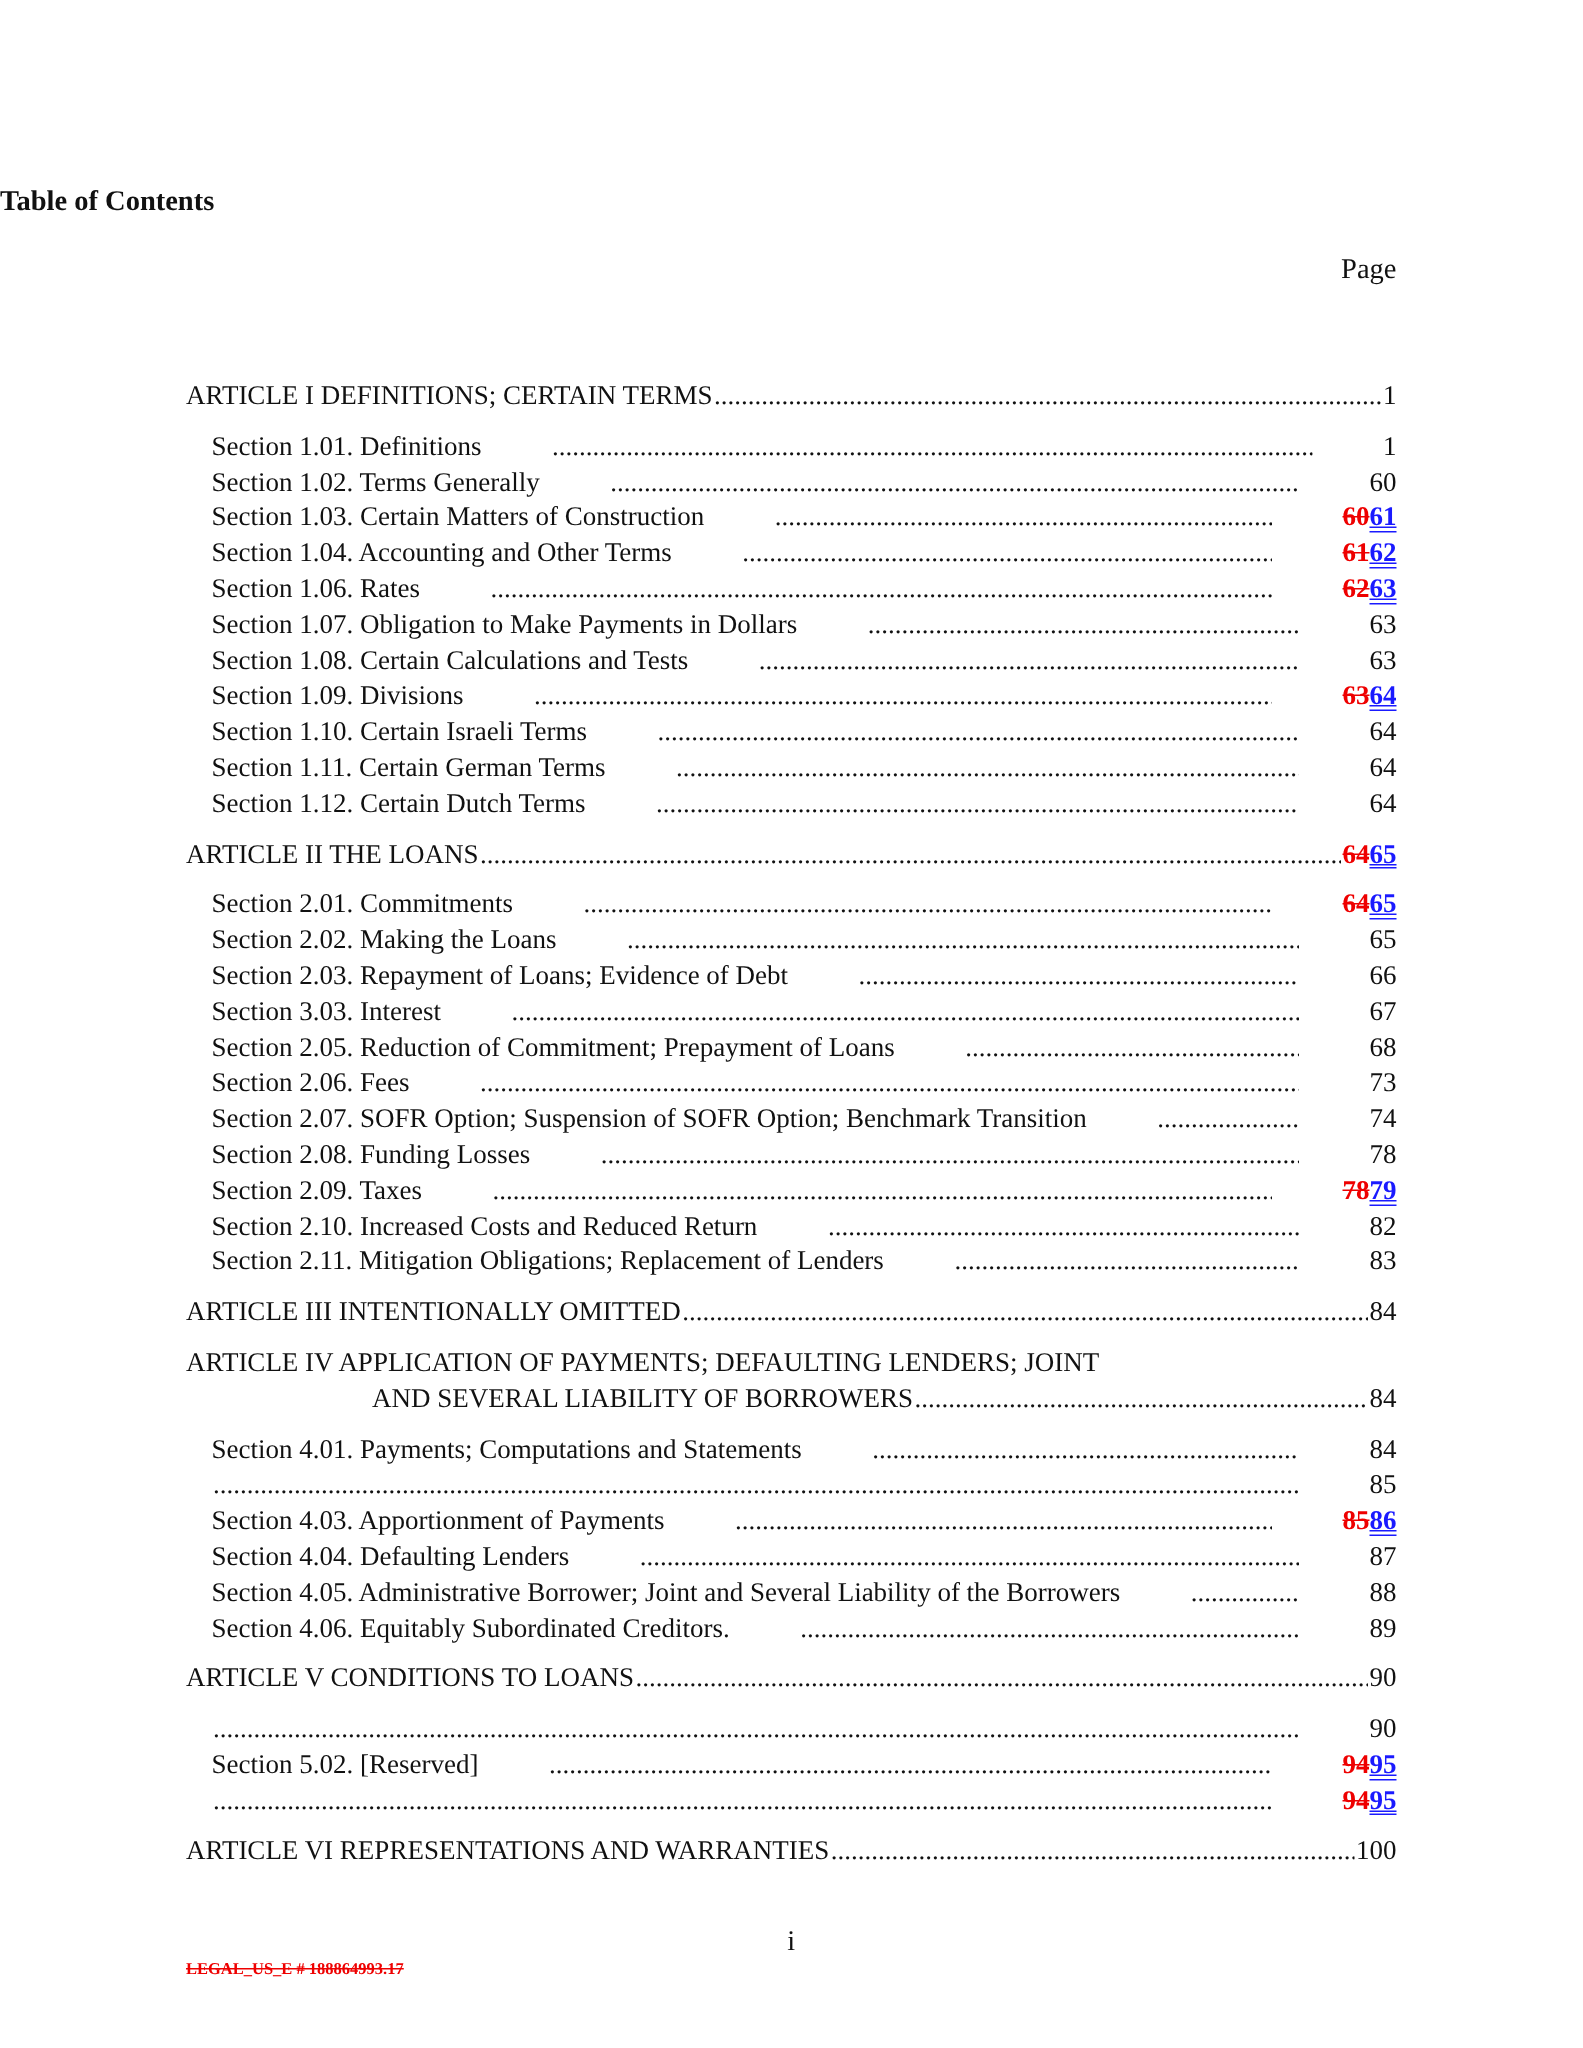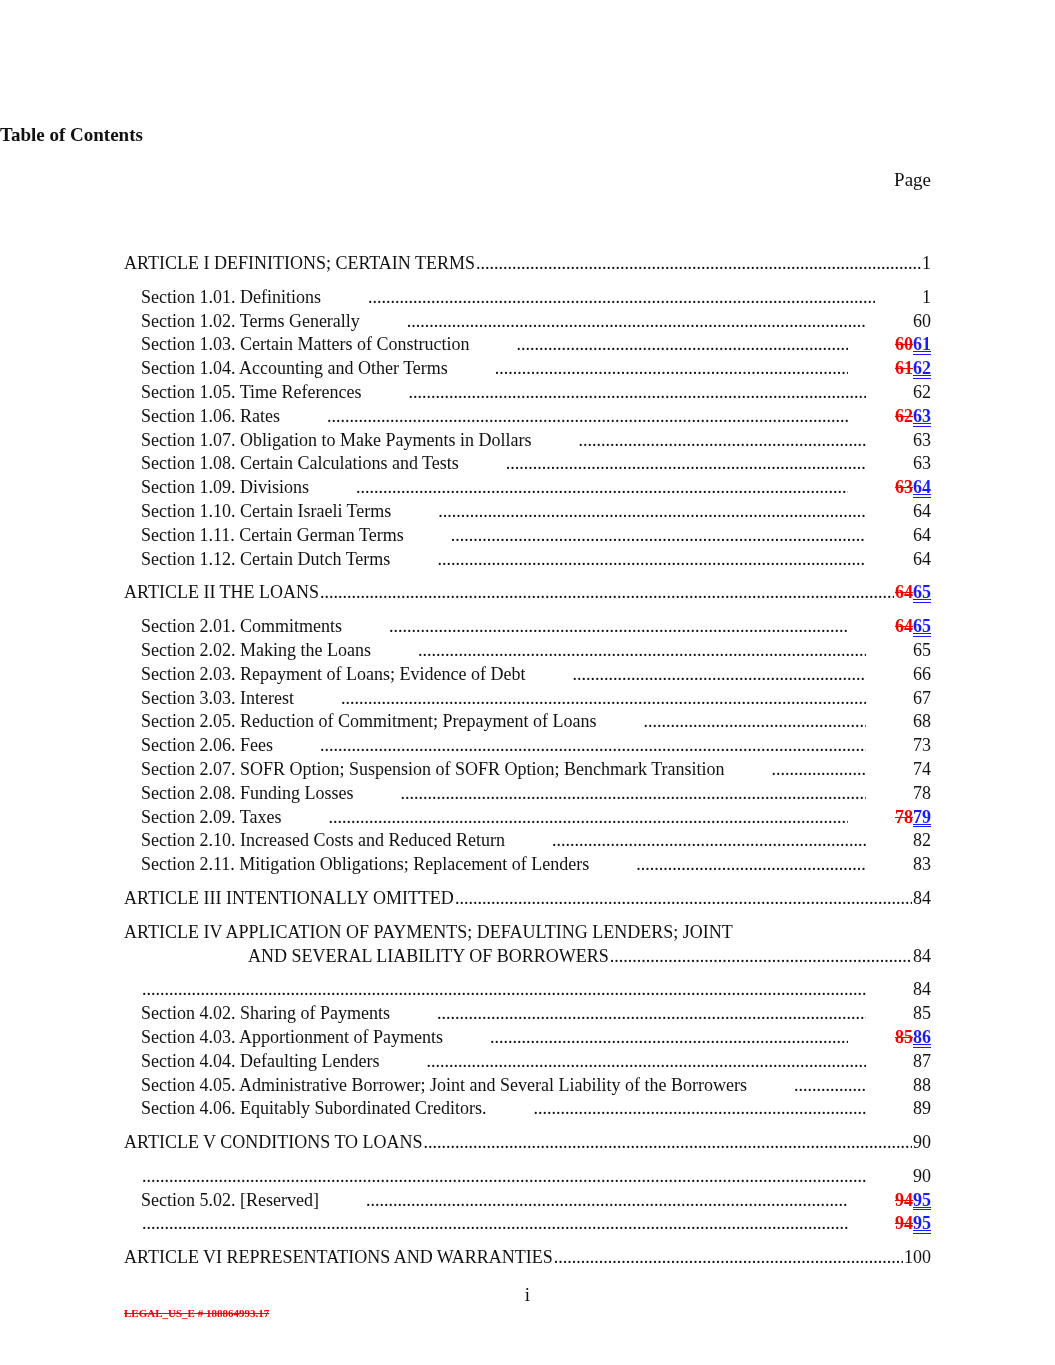--- a/index.html
+++ b/index.html
@@ -66,25 +66,20 @@
       <span class="label">Section 1.03. Certain Matters of Construction</span>
       <span class="leader"></span>
       <span class="pg"><span class="del">60</span><span class="ins">61</span></span>
     </div>
     <div class="row sec">
       <span class="label">Section 1.04. Accounting and Other Terms</span>
       <span class="leader"></span>
       <span class="pg"><span class="del">61</span><span class="ins">62</span></span>
     </div>
     <div class="row sec">
-      <span class="label">Section 1.05. Time References</span>
-      <span class="leader"></span>
-      <span class="pg">62</span>
-    </div>
-    <div class="row sec">
       <span class="label">Section 1.06. Rates</span>
       <span class="leader"></span>
       <span class="pg"><span class="del">62</span><span class="ins">63</span></span>
     </div>
     <div class="row sec">
       <span class="label">Section 1.07. Obligation to Make Payments in Dollars</span>
       <span class="leader"></span>
       <span class="pg">63</span>
     </div>
     <div class="row sec">
@@ -179,25 +174,25 @@
     </div>
     <div class="row art">
       <span class="label">ARTICLE IV APPLICATION OF PAYMENTS; DEFAULTING LENDERS; JOINT</span>
     </div>
     <div class="row art-after wrap2">
       <span class="label">AND SEVERAL LIABILITY OF BORROWERS</span>
       <span class="leader"></span>
       <span class="pg">84</span>
     </div>
     <div class="row sec">
+      <span class="label">Section 4.01. Payments; Computations and Statements</span>
       <span class="leader"></span>
       <span class="pg">84</span>
     </div>
     <div class="row sec">
-      <span class="label">Section 4.02. Sharing of Payments</span>
       <span class="leader"></span>
       <span class="pg">85</span>
     </div>
     <div class="row sec">
       <span class="label">Section 4.03. Apportionment of Payments</span>
       <span class="leader"></span>
       <span class="pg"><span class="del">85</span><span class="ins">86</span></span>
     </div>
     <div class="row sec">
       <span class="label">Section 4.04. Defaulting Lenders</span>

